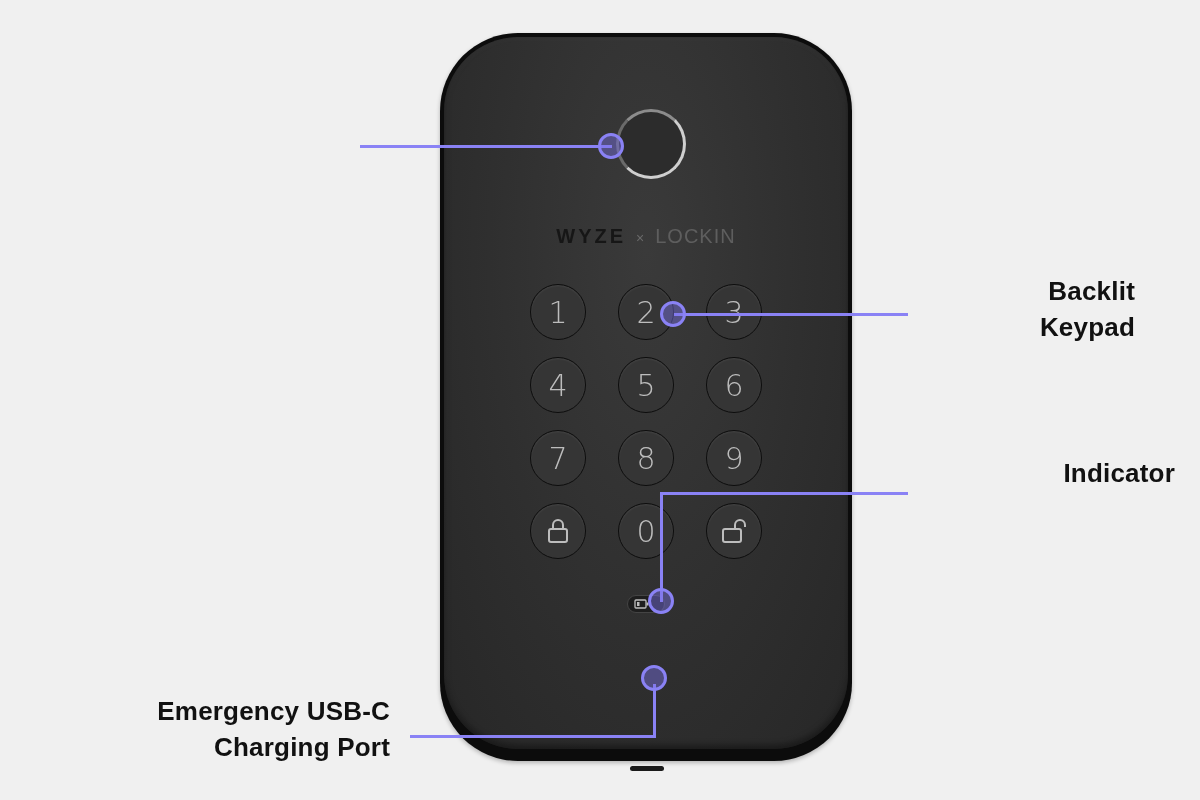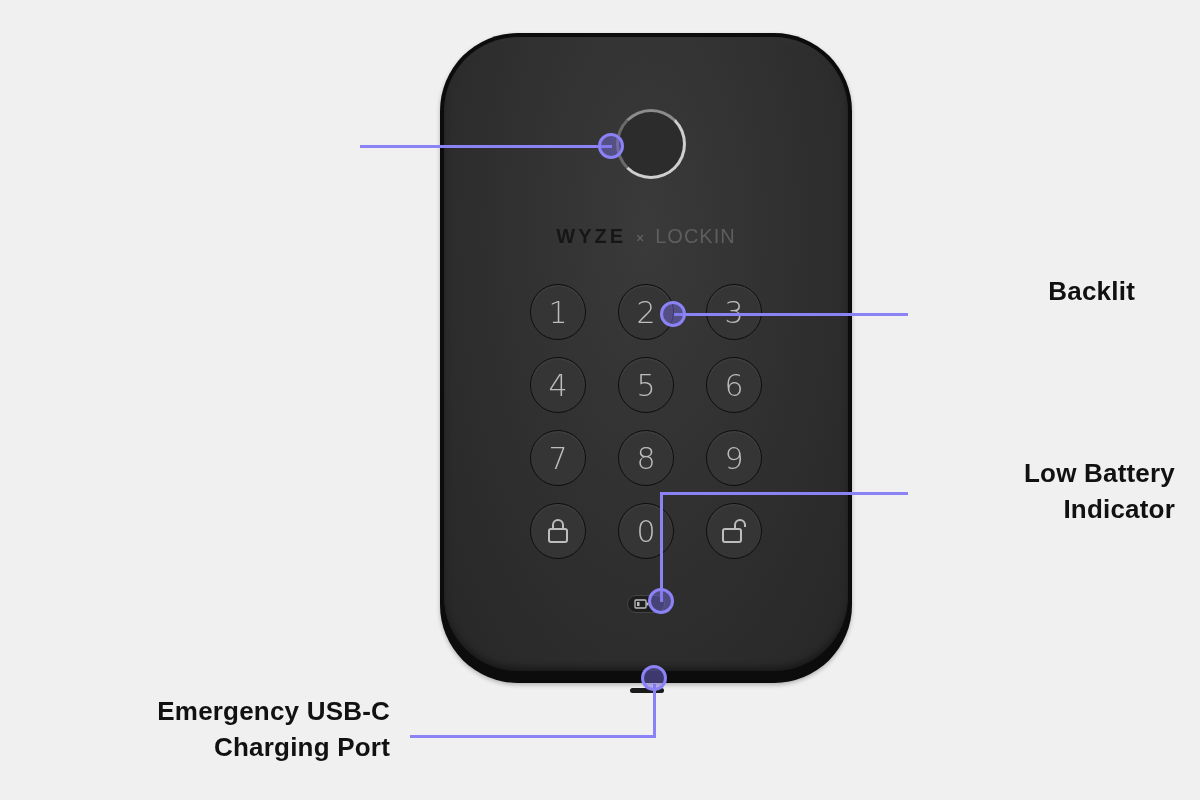--- a/index.html
+++ b/index.html
@@ -1,17 +1,17 @@
 <!DOCTYPE html>
 <html><head>
 <meta charset="utf-8">
 <style>
   html,body{margin:0;padding:0;}
   body{width:1200px;height:800px;background:#f0f0f0;position:relative;overflow:hidden;font-family:"Liberation Sans",sans-serif;}
-  .lock-outer{position:absolute;left:440px;top:33px;width:412px;height:650px;border-radius:78px;background:#0c0c0c;box-shadow:0 2px 4px rgba(0,0,0,.25);}
+  .lock-outer{position:absolute;left:440px;top:33px;width:412px;height:728px;border-radius:78px;background:#0c0c0c;box-shadow:0 2px 4px rgba(0,0,0,.25);}
   .lock-face{position:absolute;left:4px;top:4px;right:4px;bottom:12px;border-radius:74px;background:radial-gradient(ellipse at 50% 30%,#3a3a3a 0%,#2f2f2f 55%,#272727 100%);box-shadow:inset 0 0 8px rgba(255,255,255,.06),inset 0 -3px 6px rgba(0,0,0,.6);}
   .fp-ring{position:absolute;left:172px;top:72px;width:70px;height:70px;border-radius:50%;border:3px solid #cfcfcf;border-left-color:#6a6a6a;border-top-color:#8c8c8c;background:#2c2c2c;box-sizing:border-box;}
   .brand{position:absolute;top:188px;left:0;right:0;text-align:center;font-size:20px;letter-spacing:1px;}
   .brand .wyze{color:#161616;font-weight:bold;letter-spacing:3px;}
   .brand .x{color:#6a6a6a;font-size:14px;margin:0 10px;}
   .brand .lockin{color:#5e5e5e;font-size:20px;}
   .key{position:absolute;width:56px;height:56px;border-radius:50%;background:#353535;border:1.5px solid #0d0d0d;box-sizing:border-box;color:#bdbdbd;font-size:30px;font-family:"DejaVu Sans",sans-serif;font-weight:200;display:flex;align-items:center;justify-content:center;box-shadow:inset 0 1px 2px rgba(255,255,255,.08);}
   .key svg{width:24px;height:28px;}
   .batt{position:absolute;left:183px;top:558px;width:38px;height:18px;border-radius:9px;background:#1e1e1e;border:1px solid #444;box-sizing:border-box;display:flex;align-items:center;justify-content:flex-start;padding-left:6px;}
   .batt svg{width:16px;height:10px;}
@@ -71,27 +71,27 @@
 
 <div class="callout-line" style="left:360px;top:145px;width:252px;height:3px"></div>
 <div class="dot" style="left:598px;top:133px"></div>
 <div class="label right-align" style="left:80px;top:105px;width:280px">
 </div>
 
 <div class="callout-line" style="left:674px;top:313px;width:234px;height:3px"></div>
 <div class="dot" style="left:660px;top:301px"></div>
 <div class="label" style="left:935px;top:273px;width:200px">
   <div>Backlit</div>
+  <div>Keypad</div>
 </div>
 
 <div class="callout-line" style="left:660px;top:492px;width:248px;height:3px"></div>
 <div class="callout-line" style="left:660px;top:492px;width:3px;height:110px"></div>
 <div class="dot" style="left:648px;top:588px"></div>
 <div class="label" style="left:935px;top:455px;width:240px">
-  <div>Low Battery</div>
   <div>Indicator</div>
 </div>
 
 <div class="callout-line" style="left:653px;top:684px;width:3px;height:54px"></div>
 <div class="callout-line" style="left:410px;top:735px;width:246px;height:3px"></div>
 <div class="dot" style="left:641px;top:665px"></div>
 <div class="label right-align" style="left:60px;top:693px;width:330px">
   <div>Emergency USB-C</div>
   <div>Charging Port</div>
 </div>

